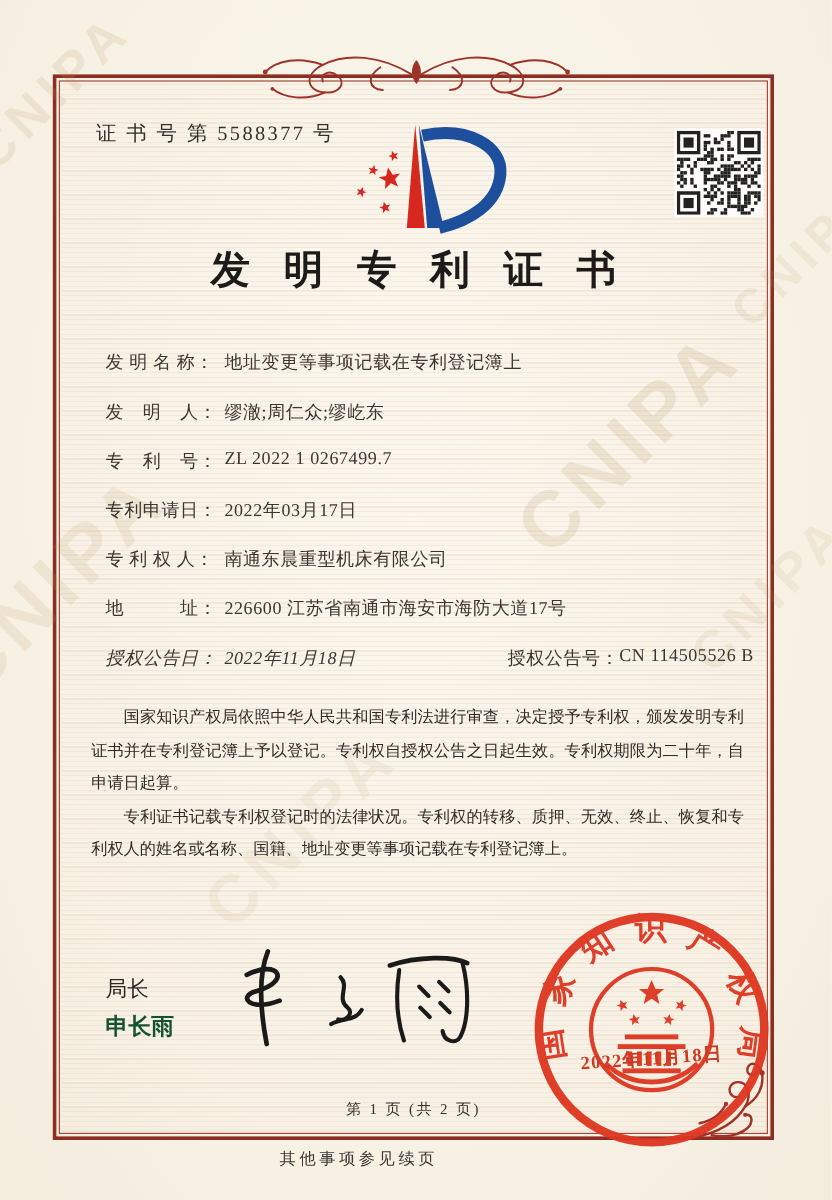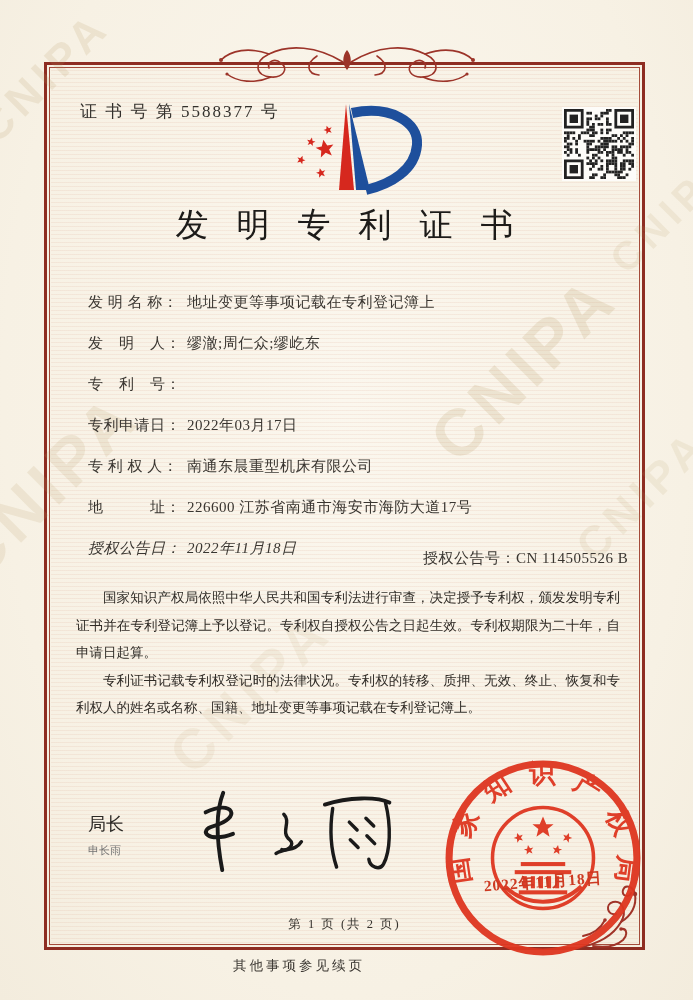--- a/index.html
+++ b/index.html
@@ -35,36 +35,36 @@
       rgba(213,148,124,0.13) 0px, rgba(213,148,124,0.13) 1px,
       transparent 1px, transparent 4px);
   }
   .ornament-top{ position:absolute; left:197px; top:42px; z-index:2; }
   .ornament-corner{ position:absolute; left:573px; top:876px; z-index:2; }
   .cert-no{ position:absolute; left:80px; top:100px; z-index:2; font-size:17px; letter-spacing:2px; color:#33302c; }
   .logo{ position:absolute; left:278px; top:100px; z-index:2; }
   .qr{ position:absolute; left:562px; top:107px; z-index:2; background:#fdfcf9; padding:2px; }
   .title{
     position:absolute; left:44px; top:203px; width:601px; z-index:2;
-    text-align:center; font-size:33px; font-weight:400; color:#1d1b19;
+    text-align:center; font-size:33px; font-weight:700; color:#1d1b19;
     letter-spacing:28px; text-indent:28px;
   }
   .fields{ position:absolute; left:88px; top:290px; width:545px; z-index:2; }
   .field-row{ display:flex; height:41px; padding-top:3px; font-size:15px; color:#3a3631; letter-spacing:.5px; }
   .field-label{ flex:0 0 99px; }
   .field-value{ flex:1; }
   .grant-left{ display:flex; flex:0 0 335px;font-style:italic; }
-  .grant-right{ display:flex;align-items:center; }
+  .grant-right{ display:flex; }
   .paragraphs{
     position:absolute; left:76px; top:584px; width:544px; z-index:2;
     font-size:13.5px; line-height:27.5px; color:#2f2b26; text-align:justify;
   }
   .paragraphs p{ text-indent:2em; }
   .signoff-title{ position:absolute; left:88px; top:812px; z-index:2; font-size:18px; color:#2c2925; }
-  .signoff-name{ position:absolute; left:88px; top:843px; z-index:2; font-size:11px; font-weight:400; color:#737373; }
+  .signoff-name{ position:absolute; left:88px; top:843px; z-index:2; font-size:19px; font-weight:700; color:#14532d; }
   .signature{ position:absolute; left:190px; top:778px; z-index:2; }
   .seal{ position:absolute; left:442px; top:757px; z-index:3; opacity:.95; }
   .seal-date{
     position:absolute; left:437px; top:872px; width:212px; z-index:4;
     text-align:center; font-size:15.5px; font-weight:700; color:#cd3a22;
     letter-spacing:1px; transform:rotate(-4deg);
   }
   .page-num{ position:absolute; left:44px; top:916px; width:601px; z-index:2; text-align:center; font-size:12.5px; color:#35322d; letter-spacing:2px; }
   .footer-note{ position:absolute; left:0; top:957px; width:598px; z-index:2; text-align:center; font-size:13.5px; color:#3a3631; letter-spacing:3px; }
 </style>
@@ -357,20 +357,21 @@
   <div class="field-row">
     <span class="field-label">发 明 名 称：</span>
     <span class="field-value">地址变更等事项记载在专利登记簿上</span>
   </div>
   <div class="field-row">
     <span class="field-label">发　明　人：</span>
     <span class="field-value">缪澈;周仁众;缪屹东</span>
   </div>
   <div class="field-row">
     <span class="field-label">专　利　号：</span>
+    <span class="field-value">ZL 2022 1 0267499.7</span>
   </div>
   <div class="field-row">
     <span class="field-label">专利申请日：</span>
     <span class="field-value">2022年03月17日</span>
   </div>
   <div class="field-row">
     <span class="field-label">专 利 权 人：</span>
     <span class="field-value">南通东晨重型机床有限公司</span>
   </div>
   <div class="field-row">

